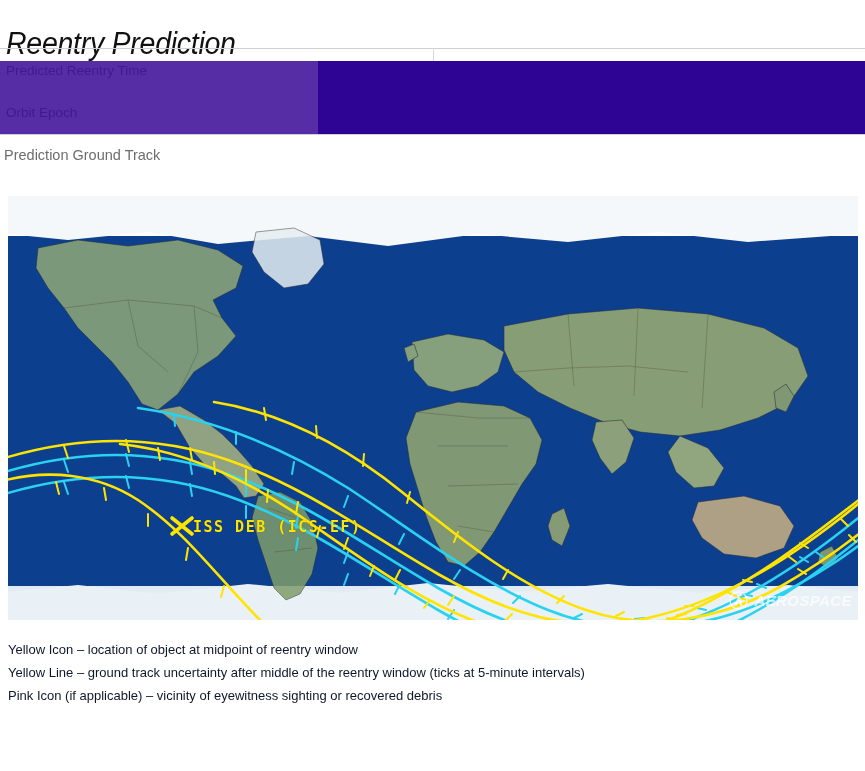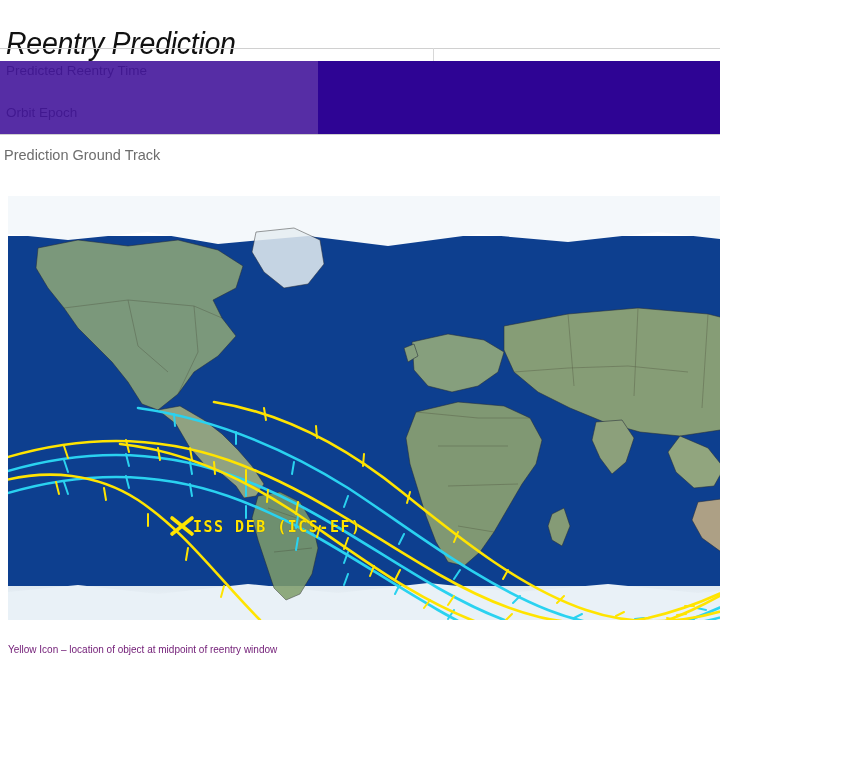--- a/index.html
+++ b/index.html
@@ -6,21 +6,21 @@
   * { box-sizing: border-box; }
   html, body {
     margin: 0; padding: 0;
     width: 865px; height: 771px;
     background: #ffffff;
     font-family: "Liberation Sans", sans-serif;
     overflow: hidden;
   }
   #page {
     position: relative;
-    width: 720px; height: 771px;
+    width: 865px; height: 771px;
     background: #ffffff;
     overflow: hidden;
   }
 
   
   .page-title {
     position: absolute;
     left: 6px; top: 2px;
     font-size: 31px;
     font-style: italic;
@@ -151,22 +151,22 @@
     white-space: nowrap;
   }
 
   
   .legend {
     position: absolute;
     left: 8px; top: 638px;
     width: 850px;
   }
   .legend-line {
-    font-size: 10px;
-    color: #701a75;
+    font-size: 13px;
+    color: #0f172a;
     line-height: 23px;
     white-space: nowrap;
   }
 </style>
 </head>
 <body>
 
 <div id="page">
 
   <h1 class="page-title">Reentry Prediction</h1>
@@ -299,15 +299,17 @@
       <svg class="aero-mark" viewBox="0 0 40 40">
         <circle cx="20" cy="20" r="18" fill="none" stroke="#ffffff" stroke-width="3"></circle>
         <path d="M20,9 L29,31 L24,31 L20,20 L16,31 L11,31 Z" fill="#ffffff"></path>
       </svg>
       <span class="aero-word">AEROSPACE</span>
     </div>
   </div>
 
   <div class="legend">
     <div class="legend-line">Yellow Icon – location of object at midpoint of reentry window</div>
+    <div class="legend-line">Yellow Line – ground track uncertainty after middle of the reentry window (ticks at 5-minute intervals)</div>
+    <div class="legend-line">Pink Icon (if applicable) – vicinity of eyewitness sighting or recovered debris</div>
   </div>
 
 </div>
 
 </body></html>

